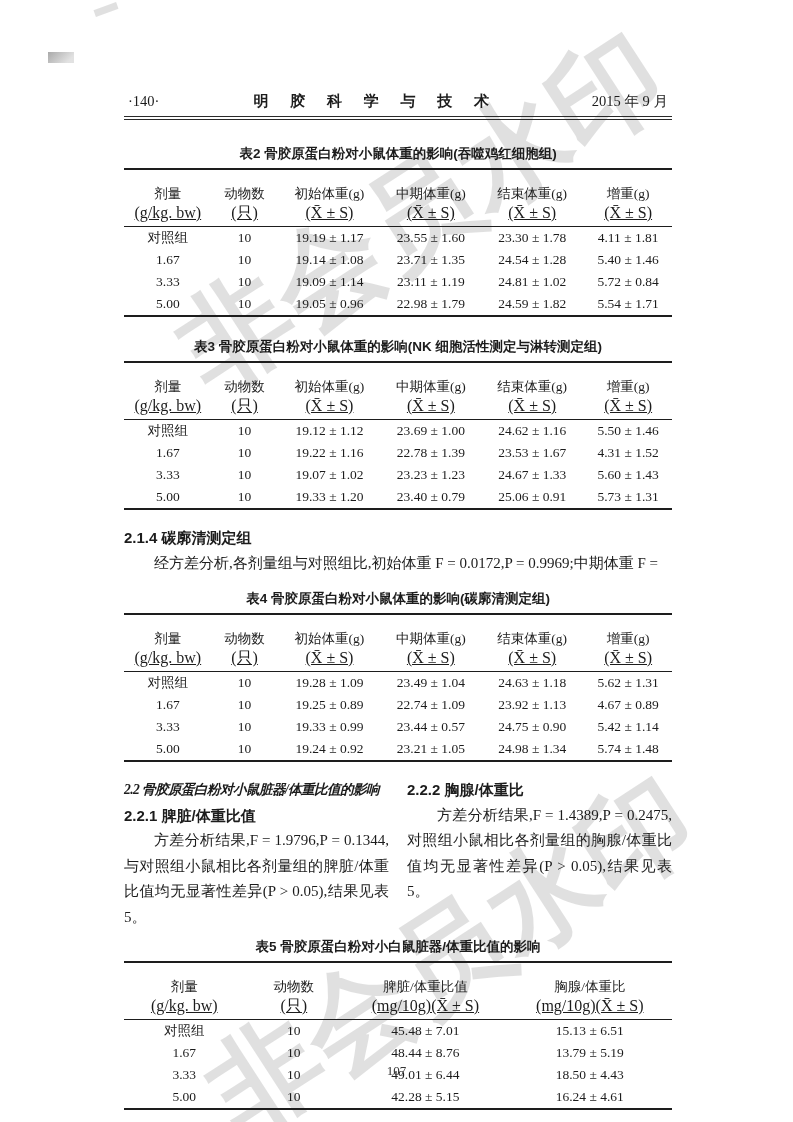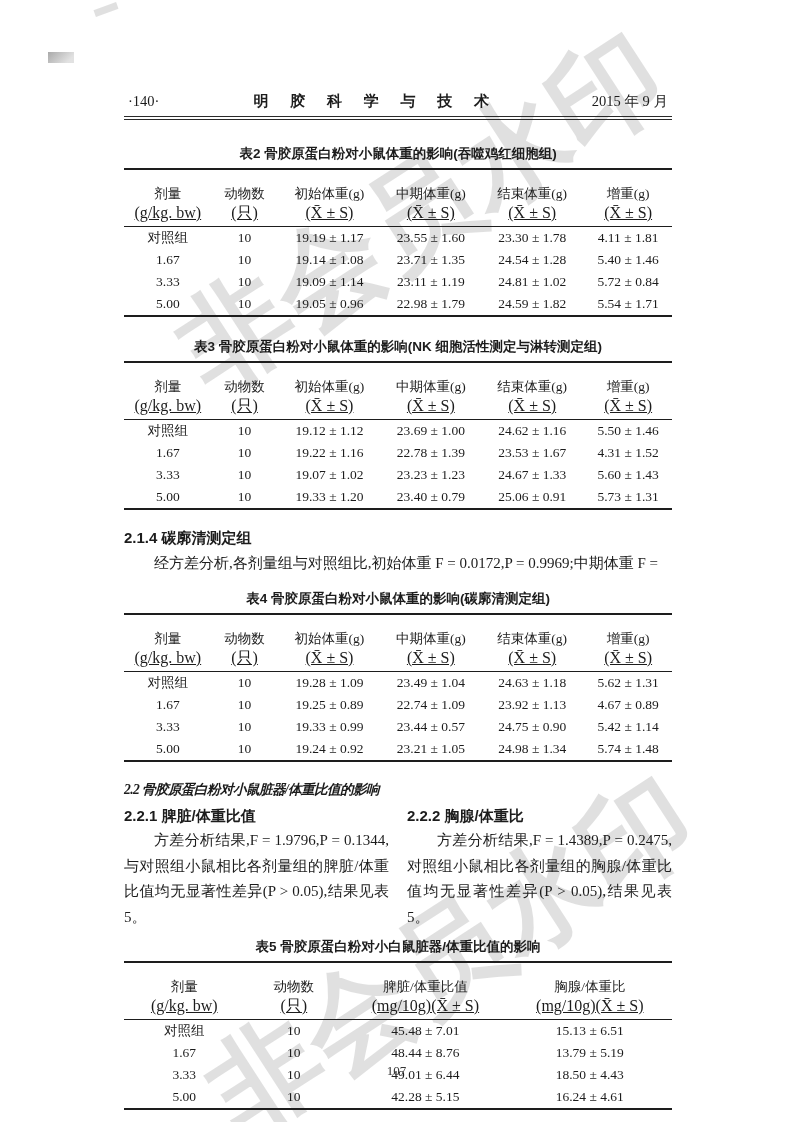--- a/index.html
+++ b/index.html
@@ -56,21 +56,21 @@
   table.w6 th:nth-child(3), table.w6 td:nth-child(3) { width:19%; }
   table.w6 th:nth-child(4), table.w6 td:nth-child(4) { width:18%; }
   table.w6 th:nth-child(5), table.w6 td:nth-child(5) { width:19%; }
   table.w6 th:nth-child(6), table.w6 td:nth-child(6) { width:16%; }
   table.t5 th:nth-child(1), table.t5 td:nth-child(1) { width:22%; }
   table.t5 th:nth-child(2), table.t5 td:nth-child(2) { width:18%; }
   table.t5 th:nth-child(3), table.t5 td:nth-child(3) { width:30%; }
   table.t5 th:nth-child(4), table.t5 td:nth-child(4) { width:30%; }
 
   
-  .twocol { display:flex; gap:18px; margin-top:15px;align-items:flex-end; }
+  .twocol { display:flex; gap:18px; margin-top:15px; }
   .twocol .col { flex:1; min-width:0; font-size:15px; line-height:25.5px; text-align:justify; }
   .h-bold { font-weight:bold; font-size:15px;
     font-family:"Liberation Sans","DejaVu Sans",sans-serif; }
   .h-kai { font-style:italic; font-weight:bold; font-size:13.6px;
     letter-spacing:-0.6px; white-space:nowrap; }
   .para { text-indent:2em; }
   .para-cont { text-indent:0; }
 
   .page-footer { position:absolute; z-index:2; left:0; right:0; top:1063px;
     text-align:center; font-size:13px; color:#333; }

